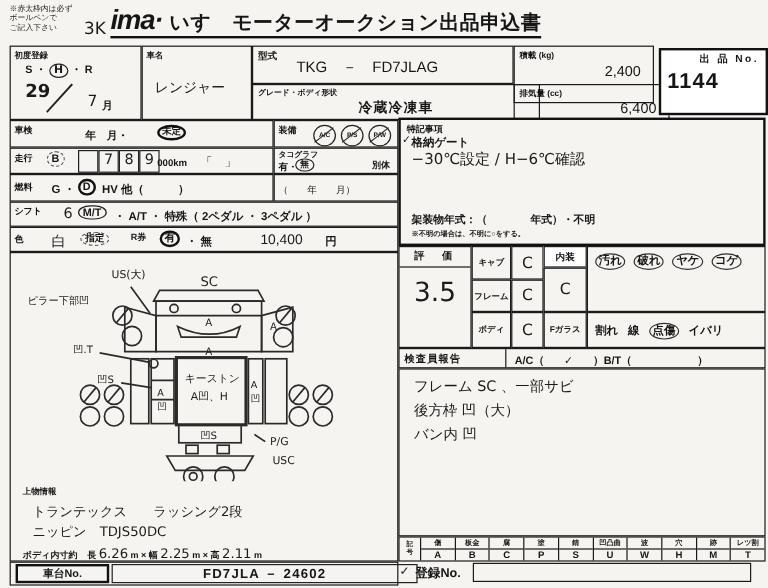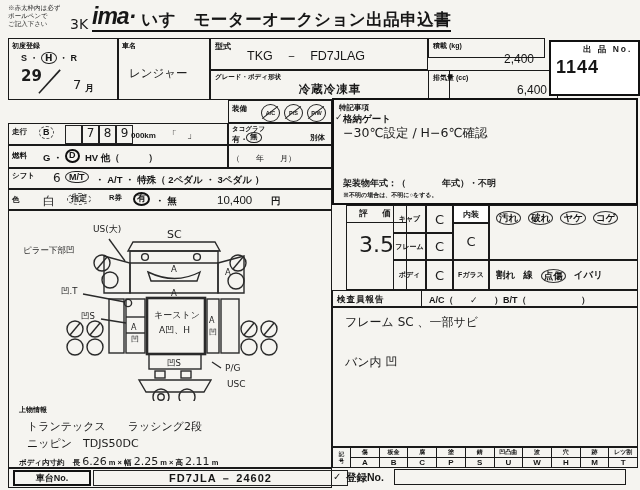--- a/index.html
+++ b/index.html
@@ -55,34 +55,39 @@
 
   <div class="cell" style="left:210px;top:38px;width:218px;height:32px;">
     <div class="lbl" style="position:absolute;left:4px;top:2px;font-size:8px;">型式</div>
     <div class="abs" style="left:36px;top:9px;font-size:12.5px;">TKG　－　FD7JLAG</div>
   </div>
   <div class="cell" style="left:210px;top:70px;width:240px;height:30px;">
     <div class="lbl" style="position:absolute;left:4px;top:2px;font-size:6.5px;">グレード・ボディ形状</div>
     <div class="abs" style="left:0;top:11px;width:100%;text-align:center;font-size:11.5px;font-weight:bold;letter-spacing:1px;">冷蔵冷凍車</div>
   </div>
 
-  <div class="cell" style="left:428px;top:38px;width:117px;height:20px;">
+  <div class="cell" style="left:428px;top:38px;width:117px;height:48px;">
     <div class="lbl" style="position:absolute;left:4px;top:2px;">積載 (kg)</div>
     <div class="abs" style="right:10px;top:13px;font-size:12px;">2,400</div>
   </div>
   <div class="cell" style="left:428px;top:70px;width:130px;height:30px;">
     <div class="lbl" style="position:absolute;left:4px;top:2px;">排気量 (cc)</div>
     <div class="abs" style="right:10px;top:12px;font-size:12px;">6,400</div>
   </div>
 
   <div class="cell bold-box" style="left:549px;top:40px;width:91px;height:56px;background:#fff;">
     <div class="abs" style="left:4px;top:2px;font-size:8.5px;font-weight:bold;letter-spacing:2px;margin-left:28px;">出 品 No.</div>
     <div class="abs" style="left:5px;top:15px;font-size:18px;font-weight:bold;letter-spacing:1px;">1144</div>
   </div>
 
+  <div class="cell" style="left:8px;top:100px;width:220px;height:23px;">
+    <div class="lbl" style="position:absolute;left:3px;top:3px;font-size:7.5px;">車検</div>
+    <div class="abs" style="left:62px;top:6px;font-size:9px;font-weight:bold;">年　月・</div>
+    <span class="circ-heavy abs" style="left:122px;top:3px;font-size:8px;font-weight:bold;">未定</span>
+  </div>
 
   <div class="cell" style="left:228px;top:100px;width:104px;height:23px;">
     <div class="lbl" style="position:absolute;left:3px;top:3px;font-size:7.5px;">装備</div>
     <div class="abs" style="left:32px;top:3px;display:flex;">
       <span class="equip">A/C</span>
       <span class="equip">P/S</span>
       <span class="equip">P/W</span>
     </div>
   </div>
 
@@ -235,21 +240,21 @@
 
   <div class="cell bold-box" style="left:332px;top:98px;width:306px;height:107px;">
     <div class="lbl" style="position:absolute;left:5px;top:3px;font-size:7.5px;">特記事項</div>
     <span class="abs hw" style="left:1px;top:12px;font-size:9px;">✓</span>
     <div class="abs" style="left:9px;top:13px;font-size:9.5px;font-weight:bold;">格納ゲート</div>
     <div class="abs hw" style="left:9px;top:25px;font-size:12.5px;">−30℃設定 / H−6℃確認</div>
     <div class="abs" style="left:9px;top:77px;font-size:9px;font-weight:bold;">架装物年式：（　　　　年式）・不明</div>
     <div class="abs" style="left:9px;top:91px;font-size:6px;font-weight:bold;">※不明の場合は、不明に○をする。</div>
   </div>
 
-  <div class="cell" style="left:332px;top:205px;width:61px;height:85px;margin-left:14px;">
+  <div class="cell" style="left:332px;top:205px;width:61px;height:85px;">
     <div class="abs" style="left:0;top:0;width:100%;height:17px;border-bottom:1.5px solid #1a1a1a;display:flex;align-items:center;justify-content:center;font-size:8.5px;font-weight:bold;letter-spacing:3px;">評　価</div>
     <div class="abs hw" style="left:0;top:26px;width:100%;text-align:center;font-size:22px;">3.5</div>
   </div>
 
   <div class="cell" style="left:393px;top:205px;width:33px;height:28px;display:flex;align-items:center;justify-content:center;font-size:7px;font-weight:bold;">キャブ</div>
   <div class="cell hw" style="left:426px;top:205px;width:27px;height:28px;display:flex;align-items:center;justify-content:center;font-size:13px;">C</div>
   <div class="cell" style="left:393px;top:233px;width:33px;height:27px;display:flex;align-items:center;justify-content:center;font-size:7px;font-weight:bold;">フレーム</div>
   <div class="cell hw" style="left:426px;top:233px;width:27px;height:27px;display:flex;align-items:center;justify-content:center;font-size:13px;">C</div>
   <div class="cell" style="left:393px;top:260px;width:33px;height:30px;display:flex;align-items:center;justify-content:center;font-size:7px;font-weight:bold;">ボディ</div>
   <div class="cell hw" style="left:426px;top:260px;width:27px;height:30px;display:flex;align-items:center;justify-content:center;font-size:13px;">C</div>
@@ -281,20 +286,21 @@
     <div class="abs" style="left:96px;top:3px;font-size:9px;font-weight:bold;">
       <span>A/C（</span>
       <span class="hw" style="padding:0 14px;">✓</span>
       <span>）B/T（</span>
       <span style="padding:0 26px;"></span>
       <span>）</span>
     </div>
   </div>
   <div class="cell" style="left:332px;top:307px;width:306px;height:140px;">
     <div class="abs hw" style="left:12px;top:6px;font-size:12px;">フレーム SC 、一部サビ</div>
+    <div class="abs hw" style="left:12px;top:26px;font-size:12px;">後方枠 凹（大）</div>
     <div class="abs hw" style="left:12px;top:46px;font-size:12px;">バン内 凹</div>
   </div>
 
   <div class="cell" style="left:332px;top:447px;width:306px;height:21px;display:flex;">
     <div style="width:17px;border-right:1.2px solid #1a1a1a;display:flex;flex-direction:column;align-items:center;justify-content:center;font-size:5.5px;font-weight:bold;line-height:1.1;">
       <span>記</span>
       <span>号</span>
     </div>
     <div style="flex:1;display:flex;">
       <div style="flex:1;border-right:1.2px solid #1a1a1a;display:flex;flex-direction:column;">

